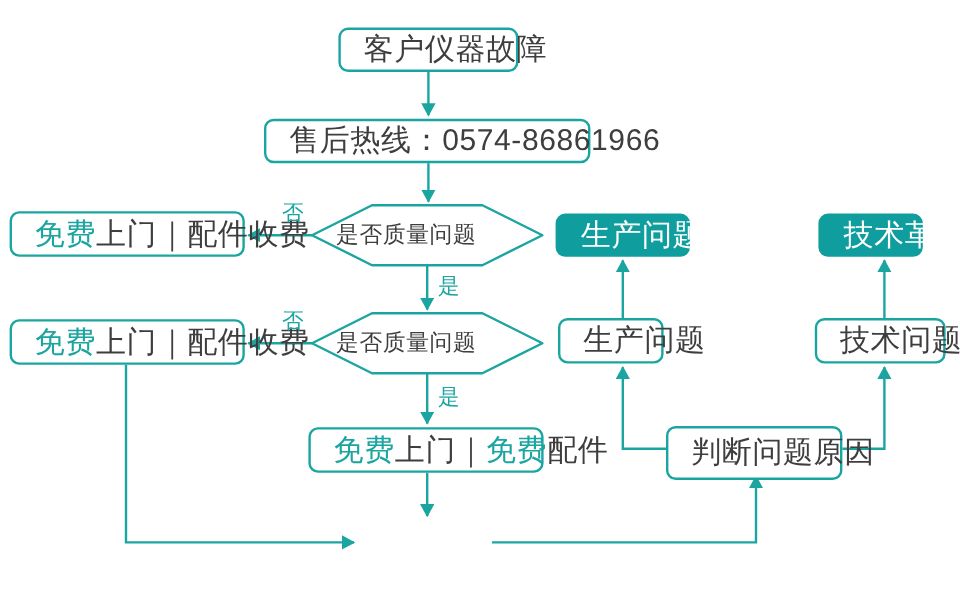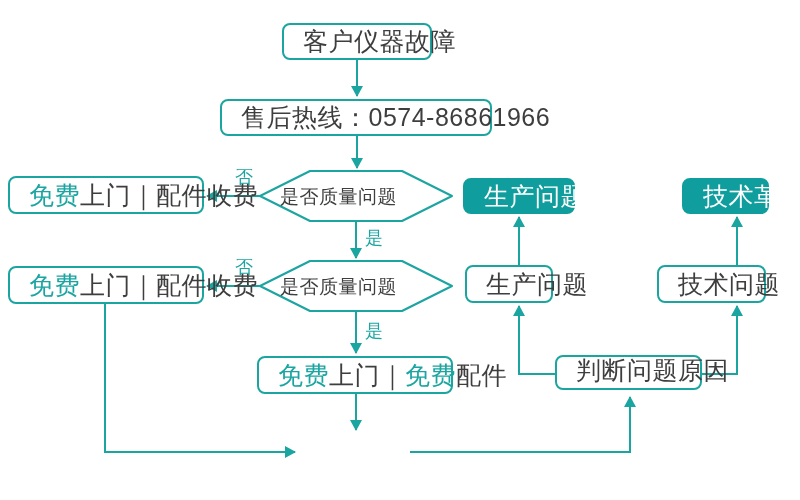--- a/index.html
+++ b/index.html
@@ -94,33 +94,33 @@
   </div>
 
   <div class="node" style="left:465px;top:265px;width:88px;height:38px;">
     <span>生产问题</span>
   </div>
 
   <div class="node filled" style="left:682px;top:178px;width:87px;height:36px;">
     <span>技术革新</span>
   </div>
 
-  <div class="node" style="left:657px;top:265px;width:109px;height:38px;">
+  <div class="node" style="left:679px;top:265px;width:109px;height:38px;">
     <span>技术问题</span>
   </div>
 
   <div class="node" style="left:257px;top:356px;width:196px;height:38px;">
     <span class="hl">免费</span>
       <span>上门｜</span>
       <span class="hl">免费</span>
       <span>配件</span>
   </div>
 
 
-  <div class="node" style="left:555px;top:355px;width:147px;height:35px;font-family:Liberation Mono, monospace;">
+  <div class="node" style="left:555px;top:355px;width:147px;height:45px;">
     <span>判断问题原因</span>
   </div>
 
   <div class="edge-label" style="left:228px;top:166px;width:32px;height:22px;">
     <span>否</span>
   </div>
   <div class="edge-label" style="left:358px;top:227px;width:32px;height:22px;">
     <span>是</span>
   </div>
   <div class="edge-label" style="left:228px;top:256px;width:32px;height:22px;">

